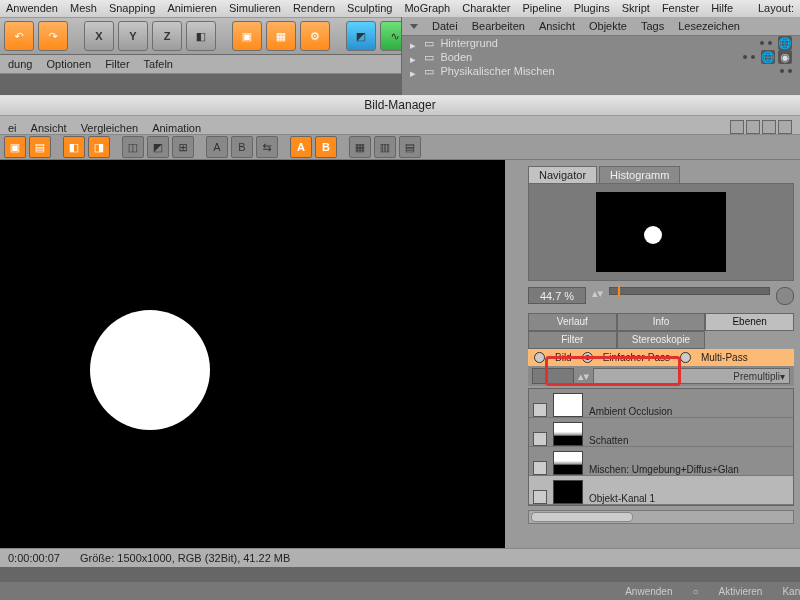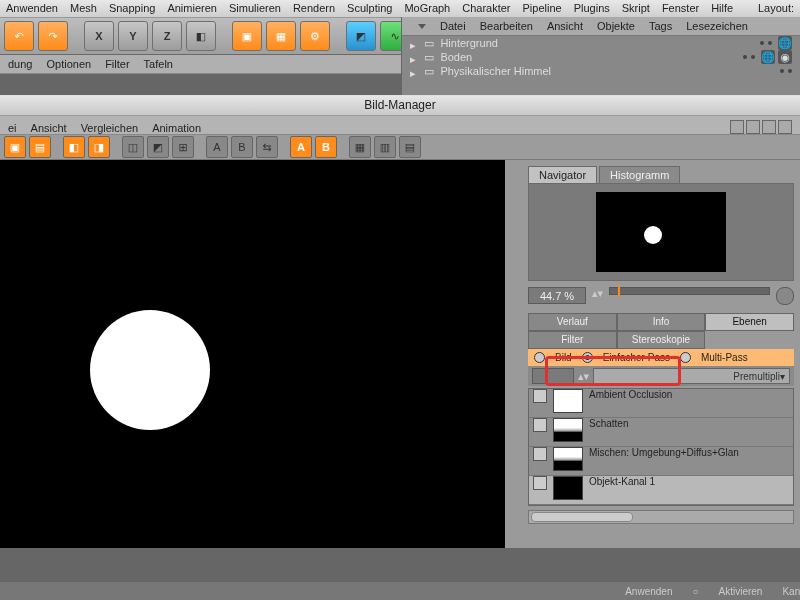--- a/index.html
+++ b/index.html
@@ -4,21 +4,21 @@
 <style>
 html,body{margin:0;padding:0;font-family:"Lucida Grande",Arial,sans-serif;font-size:11px;color:#222;background:#666;width:800px;height:600px;overflow:hidden}
 .topbar{background:linear-gradient(#e8e8e8,#cfcfcf);height:17px;line-height:17px;padding:0 6px;border-bottom:1px solid #999;display:flex;gap:12px;white-space:nowrap}
 .topbar span{cursor:default}
 .topbar .spacer{flex:1}
 .toolrow{background:linear-gradient(#bdbdbd,#9f9f9f);height:36px;display:flex;align-items:center;padding:0 4px;gap:4px;border-bottom:1px solid #6a6a6a}
 .toolbtn{width:28px;height:28px;background:linear-gradient(#c6c6c6,#9c9c9c);border:1px solid #6f6f6f;border-radius:3px;display:flex;align-items:center;justify-content:center;color:#333}
 .toolbtn.on{background:linear-gradient(#ffb060,#ff8c1a);color:#fff}
 .subrow{background:#b0b0b0;height:18px;border-bottom:1px solid #888;display:flex;align-items:center;gap:14px;padding:0 8px}
 .rightpanel{position:absolute;right:0;top:17px;width:398px;background:#999;border-left:1px solid #666}
-.objmenu{height:18px;background:#aaa;display:flex;align-items:center;gap:14px;padding:0 16px;border-bottom:1px solid #777}
+.objmenu{height:18px;background:#aaa;display:flex;align-items:center;gap:14px;padding:0 8px;border-bottom:1px solid #777}
 .treearea{height:62px;background:#888;font-size:11px;color:#ddd;overflow:hidden}
 .treerow{display:flex;align-items:center;height:14px;padding:0 8px;gap:6px}
 .treerow .expander{width:8px;height:8px;color:#ddd}
 .dotcol{margin-left:auto;display:flex;gap:4px}
 .dot{width:4px;height:4px;border-radius:50%;background:#444}
 .taggroup{display:flex;gap:3px}
 .tag{width:14px;height:14px;background:#555;border-radius:2px;display:flex;align-items:center;justify-content:center}
 .bm-window{position:absolute;left:0;top:95px;width:800px;background:#bfbfbf;border-top:1px solid #e0e0e0}
 .bm-title{background:linear-gradient(#e6e6e6,#c8c8c8);height:19px;text-align:center;line-height:19px;border-bottom:1px solid #999;font-size:12px}
 .bm-menu{height:18px;background:#b4b4b4;display:flex;align-items:flex-end;gap:14px;padding:0 8px;border-bottom:1px solid #888}
@@ -51,21 +51,21 @@
 .subtabs2 .subtab{flex:1}
 .ebenen-hdr{background:#6a6a6a;color:#eee;padding:2px 6px;margin-top:6px}
 .radiorow{background:#fdba74;padding:3px 6px;display:flex;gap:10px;align-items:center;font-size:10px}
 .radio{width:9px;height:9px;border:1px solid #333;border-radius:50%;background:#ccc;display:inline-block}
 .radio.sel::after{content:"";display:block;width:5px;height:5px;background:#333;border-radius:50%;margin:2px}
 .hl-box{position:absolute;border:3px solid #e03030;border-radius:4px;pointer-events:none}
 .blendrow{display:flex;padding:2px 4px;background:#8a8a8a;gap:4px;align-items:center}
 .blendval{background:#7a7a7a;border:1px solid #5a5a5a;width:40px;height:14px}
 .blendsel{flex:1;background:#aaa;border:1px solid #666;height:14px;display:flex;align-items:center;justify-content:flex-end;padding:0 4px;color:#333;font-size:10px}
 .layerlist{background:#8e8e8e;border:1px solid #666;margin-top:2px}
-.layer{display:flex;align-items:flex-start;height:28px;border-bottom:1px solid #777;padding:0 4px;gap:6px}
+.layer{display:flex;align-items:flex-end;height:28px;border-bottom:1px solid #777;padding:0 4px;gap:6px}
 .layer.sel{background:#b8b8b8}
 .eye{width:12px;height:12px;border:1px solid #555;background:#ccc}
 .thumb{width:28px;height:22px;background:#000;border:1px solid #444}
 .thumb.white{background:#fff}
 .thumb.grad{background:linear-gradient(#fff 40%,#999 55%,#000 60%)}
 .layer .lname{flex:1;font-size:10px;white-space:nowrap;overflow:hidden;text-overflow:ellipsis}
 .bm-status{height:18px;background:#b0b0b0;border-top:1px solid #888;display:flex;align-items:center;gap:20px;padding:0 8px}
 .hscroll{height:12px;background:#aaa;border:1px solid #777;margin-top:4px;position:relative}
 .hscroll .thumb2{position:absolute;left:2px;top:1px;height:8px;width:100px;background:#ccc;border:1px solid #888;border-radius:4px}
 .bottomstrip{position:absolute;left:0;bottom:0;width:800px;height:18px;background:#777;display:flex;align-items:center;gap:20px;padding:0 8px;color:#ccc;font-size:10px}
@@ -185,21 +185,21 @@
           <span class="dot"></span>
         </span>
       <span class="taggroup">
           <span class="tag">🌐</span>
           <span class="tag">◉</span>
         </span>
     </div>
     <div class="treerow">
       <span class="expander">▸</span>
       <span>▭</span>
-      <span>Physikalischer Himmel</span>
+      <span>Physikalischer Mischen</span>
       <span class="dotcol">
           <span class="dot"></span>
           <span class="dot"></span>
         </span>
     </div>
   </div>
 </div>
 
 <div class="bm-window">
   <div class="bm-title">Bild-Manager</div>
@@ -337,20 +337,24 @@
           <span class="eye"></span>
           <div class="thumb"></div>
           <span class="lname">Objekt-Kanal 1</span>
         </div>
       </div>
       <div class="hscroll">
           <div class="thumb2"></div>
         </div>
     </div>
   </div>
+  <div class="bm-status">
+    <span>0:00:00:07</span>
+    <span>Größe: 1500x1000, RGB (32Bit), 41.22 MB</span>
+  </div>
 </div>
 
 <div class="bottomstrip">
   <span style="flex:1"></span>
   <span>Anwenden</span>
   <span>○</span>
   <span>Aktivieren</span>
   <span>Kanal</span>
 </div>
 

